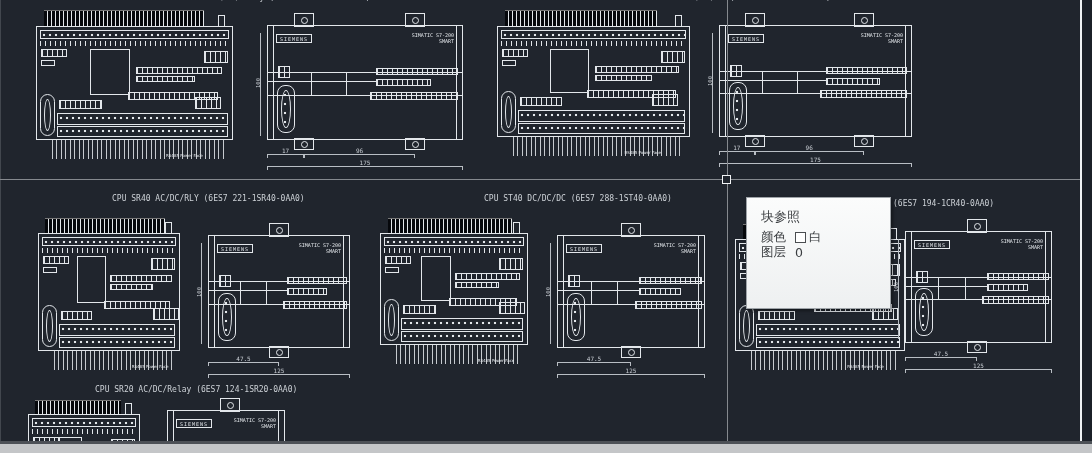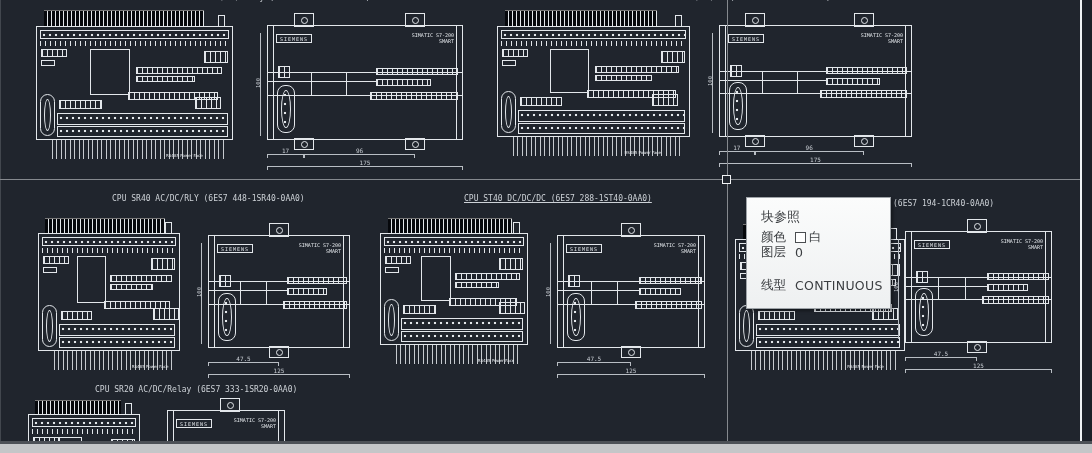--- a/index.html
+++ b/index.html
@@ -58,24 +58,20 @@
     <div class="tt-title">块参照</div>
     <div class="tt-row" style="top:31px">
       <span class="tt-label">颜色</span>
       <span class="tt-swatch"></span>
       <span class="tt-value">白</span>
     </div>
     <div class="tt-row" style="top:46px">
       <span class="tt-label">图层</span>
       <span class="tt-value">0</span>
     </div>
-    <div class="tt-row" style="top:79px">
-      <span class="tt-label">线型</span>
-      <span class="tt-value">CONTINUOUS</span>
-    </div>
   </div>
 
   <div id="hscroll" style="z-index: 30;"></div>
 <div style="position: absolute; left: 36px; top: 10px; width: 197px; height: 164px; z-index: 2;">
       <div class="hatch" style="position: absolute; left: 8px; top: 0px; width: 160px; height: 16px;"></div>
       <div class="frame" style="position: absolute; left: 0px; top: 16px; width: 197px; height: 114px;">
         <div class="frame" style="position: absolute; left: 181px; top: -12px; width: 7px; height: 12px;"></div>
         <div class="frame circles" style="position: absolute; left: 3px; top: 3px; width: 189px; height: 9px;"></div>
         <div class="ticks" style="position: absolute; left: 3px; top: 14px; width: 189px; height: 5px;"></div>
         <div class="frame ticks" style="position: absolute; left: 4px; top: 22px; width: 26px; height: 8px;"></div>
@@ -419,17 +415,17 @@
         </div>
         <div class="frame ticks" style="position: absolute; left: 64.9px; top: 40px; width: 49.56px; height: 7px;"></div>
         <div class="frame ticks" style="position: absolute; left: 10px; top: 38px; width: 12px; height: 12px;"></div>
       </div>
       <div class="frame" style="position: absolute; left: 52.54px; top: 0px; width: 20px; height: 14px;">
         <div style="position: absolute; left: 6px; top: 3px; width: 7px; height: 7px; border: 1px solid rgb(227, 231, 235); border-radius: 50%; box-sizing: border-box;"></div>
       </div>
     </div>
     <div class="title" style="position: absolute; left: 168px; top: -7px; z-index: 3;">CPU SR60 AC/DC/Relay (6ES7 288-1SR60-0AA0)</div>
     <div class="title" style="position: absolute; left: 643px; top: -7px; z-index: 3;">CPU ST60 DC/DC/DC (6ES7 288-1ST60-0AA0)</div>
-    <div class="title" style="position: absolute; left: 112px; top: 194px; z-index: 3;">CPU SR40 AC/DC/RLY (6ES7 448-1SR40-0AA0)</div>
-    <div class="title" style="position: absolute; left: 464px; top: 194px; z-index: 3; text-decoration: underline;">CPU ST40 DC/DC/DC (6ES7 288-1ST40-0AA0)</div>
+    <div class="title" style="position: absolute; left: 112px; top: 194px; z-index: 3;">CPU SR40 AC/DC/RLY (6ES7 221-1SR40-0AA0)</div>
+    <div class="title" style="position: absolute; left: 484px; top: 194px; z-index: 3;">CPU ST40 DC/DC/DC (6ES7 288-1ST40-0AA0)</div>
     <div class="title" style="position: absolute; left: 893px; top: 199px; z-index: 3;">(6ES7 194-1CR40-0AA0)</div>
-    <div class="title" style="position: absolute; left: 95px; top: 385px; z-index: 3;">CPU SR20 AC/DC/Relay (6ES7 333-1SR20-0AA0)</div>
+    <div class="title" style="position: absolute; left: 95px; top: 385px; z-index: 3;">CPU SR20 AC/DC/Relay (6ES7 124-1SR20-0AA0)</div>
   </div>
 
 </body></html>

